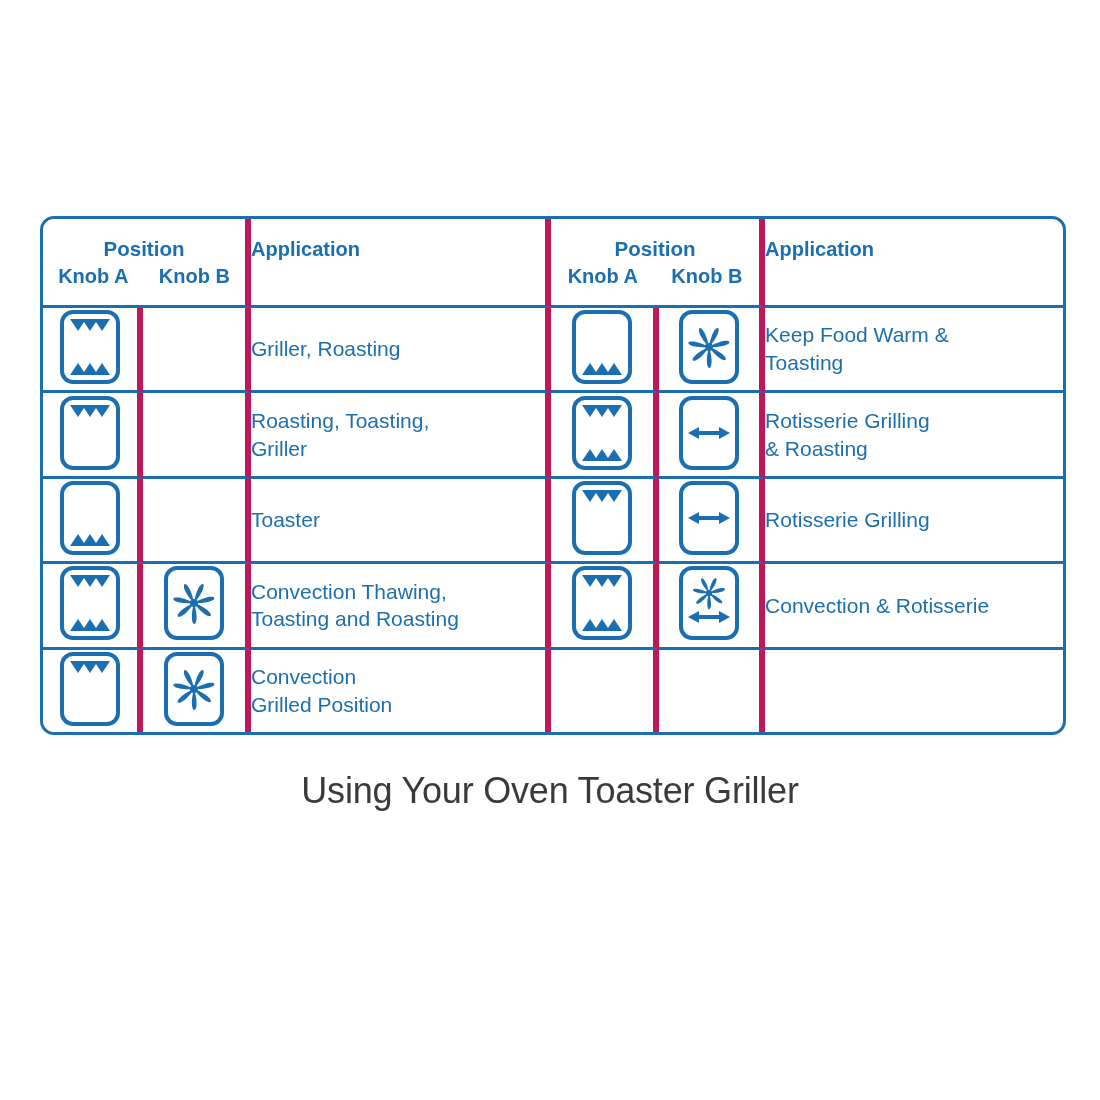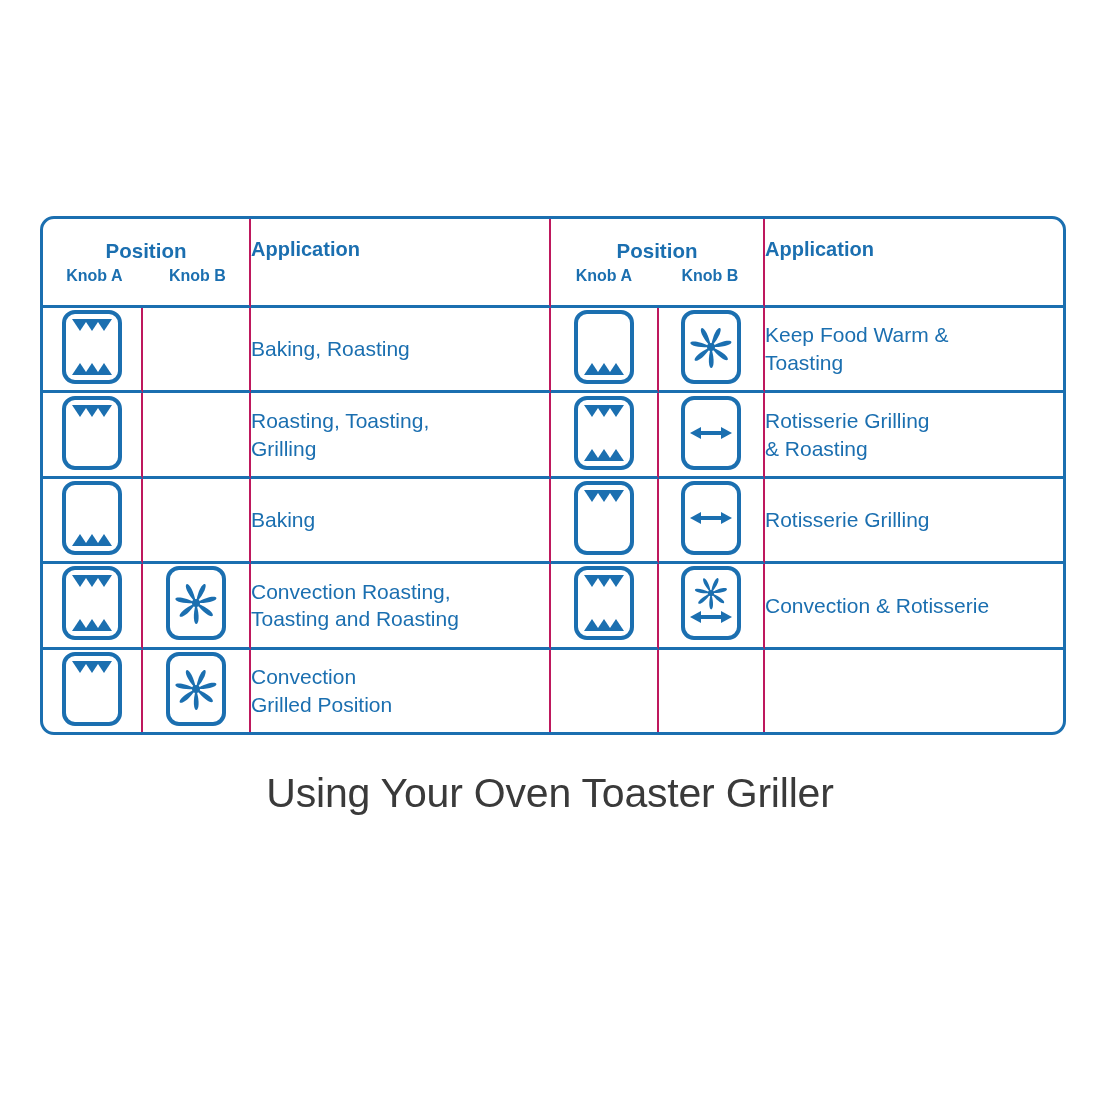--- a/index.html
+++ b/index.html
@@ -32,21 +32,21 @@
     height: 519px;
     border-collapse: separate;
     border-spacing: 0;
     table-layout: fixed;
     border: 3px solid #1B6FB0;
     border-radius: 14px;
     background: #ffffff;
     overflow: hidden;
   }
   table.modes td, table.modes th {
-    border-right: 2px solid #be185d;
+    border-right: 6px solid #be185d;
     border-bottom: 3px solid #1B6FB0;
     padding: 0;
     vertical-align: middle;
     background: transparent;
   }
   table.modes tr:last-child td { border-bottom: none; }
   table.modes td.lastcol, table.modes th.lastcol { border-right: none; }
 
   
   thead th {
@@ -61,21 +61,21 @@
     font-size: 20.5px;
     padding: 0 4px;
   }
   .hdr-pos .pos-title { display: block; font-size: 20.5px; }
   .hdr-knobs {
     display: flex;
     justify-content: space-around;
     align-items: baseline;
     margin-top: 1px;
   }
-  .hdr-knobs span { font-size: 16px; }
+  .hdr-knobs span { font-size: 20px; }
   .hdr-app {
     color: #1B6FB0;
     font-weight: bold;
     font-size: 20px;
     text-align: left;
     padding-left: 18px;
     vertical-align: middle;
   }
   thead th.hdr-app-cell { vertical-align: middle; }
   .hdr-app-inner { display: block; padding-bottom: 26px; }
@@ -101,21 +101,21 @@
   .knob-icon { display: inline-block; vertical-align: middle; }
 
   
   .caption {
     position: absolute;
     left: 0;
     top: 770px;
     width: 1100px;
     text-align: center;
     color: #3A3A3A;
-    font-size: 41px;
+    font-size: 36px;
     font-family: "Liberation Sans", sans-serif;
     letter-spacing: -0.2px;
   }
 </style>
 </head>
 <body>
 
 <div class="page">
 
   <div class="table-wrap">
@@ -161,21 +161,21 @@
                   <rect x="3" y="3" width="56" height="70" rx="11" fill="none" stroke="#1B6FB0" stroke-width="4"></rect>
                   <polygon points="11,10 27,10 19,22" fill="#1B6FB0"></polygon>
                   <polygon points="23,10 39,10 31,22" fill="#1B6FB0"></polygon>
                   <polygon points="35,10 51,10 43,22" fill="#1B6FB0"></polygon>
                   <polygon points="11,66 27,66 19,54" fill="#1B6FB0"></polygon>
                   <polygon points="23,66 39,66 31,54" fill="#1B6FB0"></polygon>
                   <polygon points="35,66 51,66 43,54" fill="#1B6FB0"></polygon>
                 </svg></span></td>
           <td class="icon-cell"></td>
           <td class="app-cell">
-            <span class="app-text">Baking,  Roasting</span>
+            <span class="app-text">Griller,  Roasting</span>
             <span class="app-text"></span>
           </td>
           <td class="icon-cell"><span class="knob-icon"><svg width="62" height="76" viewBox="0 0 62 76">
                   <rect x="3" y="3" width="56" height="70" rx="11" fill="none" stroke="#1B6FB0" stroke-width="4"></rect>
                   <polygon points="11,66 27,66 19,54" fill="#1B6FB0"></polygon>
                   <polygon points="23,66 39,66 31,54" fill="#1B6FB0"></polygon>
                   <polygon points="35,66 51,66 43,54" fill="#1B6FB0"></polygon>
                 </svg></span></td>
           <td class="icon-cell"><span class="knob-icon"><svg width="62" height="76" viewBox="0 0 62 76">
                   <rect x="3" y="3" width="56" height="70" rx="11" fill="none" stroke="#1B6FB0" stroke-width="4"></rect>
@@ -199,21 +199,21 @@
         <tr>
           <td class="icon-cell"><span class="knob-icon"><svg width="62" height="76" viewBox="0 0 62 76">
                   <rect x="3" y="3" width="56" height="70" rx="11" fill="none" stroke="#1B6FB0" stroke-width="4"></rect>
                   <polygon points="11,10 27,10 19,22" fill="#1B6FB0"></polygon>
                   <polygon points="23,10 39,10 31,22" fill="#1B6FB0"></polygon>
                   <polygon points="35,10 51,10 43,22" fill="#1B6FB0"></polygon>
                 </svg></span></td>
           <td class="icon-cell"></td>
           <td class="app-cell">
             <span class="app-text">Roasting, Toasting,</span>
-            <span class="app-text">Grilling</span>
+            <span class="app-text">Griller</span>
           </td>
           <td class="icon-cell"><span class="knob-icon"><svg width="62" height="76" viewBox="0 0 62 76">
                   <rect x="3" y="3" width="56" height="70" rx="11" fill="none" stroke="#1B6FB0" stroke-width="4"></rect>
                   <polygon points="11,10 27,10 19,22" fill="#1B6FB0"></polygon>
                   <polygon points="23,10 39,10 31,22" fill="#1B6FB0"></polygon>
                   <polygon points="35,10 51,10 43,22" fill="#1B6FB0"></polygon>
                   <polygon points="11,66 27,66 19,54" fill="#1B6FB0"></polygon>
                   <polygon points="23,66 39,66 31,54" fill="#1B6FB0"></polygon>
                   <polygon points="35,66 51,66 43,54" fill="#1B6FB0"></polygon>
                 </svg></span></td>
@@ -233,21 +233,21 @@
 
         <tr>
           <td class="icon-cell"><span class="knob-icon"><svg width="62" height="76" viewBox="0 0 62 76">
                   <rect x="3" y="3" width="56" height="70" rx="11" fill="none" stroke="#1B6FB0" stroke-width="4"></rect>
                   <polygon points="11,66 27,66 19,54" fill="#1B6FB0"></polygon>
                   <polygon points="23,66 39,66 31,54" fill="#1B6FB0"></polygon>
                   <polygon points="35,66 51,66 43,54" fill="#1B6FB0"></polygon>
                 </svg></span></td>
           <td class="icon-cell"></td>
           <td class="app-cell">
-            <span class="app-text">Baking</span>
+            <span class="app-text">Toaster</span>
             <span class="app-text"></span>
           </td>
           <td class="icon-cell"><span class="knob-icon"><svg width="62" height="76" viewBox="0 0 62 76">
                   <rect x="3" y="3" width="56" height="70" rx="11" fill="none" stroke="#1B6FB0" stroke-width="4"></rect>
                   <polygon points="11,10 27,10 19,22" fill="#1B6FB0"></polygon>
                   <polygon points="23,10 39,10 31,22" fill="#1B6FB0"></polygon>
                   <polygon points="35,10 51,10 43,22" fill="#1B6FB0"></polygon>
                 </svg></span></td>
           <td class="icon-cell"><span class="knob-icon"><svg width="62" height="76" viewBox="0 0 62 76">
                   <rect x="3" y="3" width="56" height="70" rx="11" fill="none" stroke="#1B6FB0" stroke-width="4"></rect>
@@ -280,21 +280,21 @@
                     <path d="M0,0 C2,-14 7,-20 9,-19 C11,-18 9,-10 0,0 Z" transform="rotate(51)"></path>
                     <path d="M0,0 C2,-14 7,-20 9,-19 C11,-18 9,-10 0,0 Z" transform="rotate(102)"></path>
                     <path d="M0,0 C2,-14 7,-20 9,-19 C11,-18 9,-10 0,0 Z" transform="rotate(154)"></path>
                     <path d="M0,0 C2,-14 7,-20 9,-19 C11,-18 9,-10 0,0 Z" transform="rotate(205)"></path>
                     <path d="M0,0 C2,-14 7,-20 9,-19 C11,-18 9,-10 0,0 Z" transform="rotate(256)"></path>
                     <path d="M0,0 C2,-14 7,-20 9,-19 C11,-18 9,-10 0,0 Z" transform="rotate(308)"></path>
                     <circle cx="0" cy="0" r="4"></circle>
                   </g>
                 </svg></span></td>
           <td class="app-cell">
-            <span class="app-text">Convection Roasting,</span>
+            <span class="app-text">Convection Thawing,</span>
             <span class="app-text">Toasting and Roasting</span>
           </td>
           <td class="icon-cell"><span class="knob-icon"><svg width="62" height="76" viewBox="0 0 62 76">
                   <rect x="3" y="3" width="56" height="70" rx="11" fill="none" stroke="#1B6FB0" stroke-width="4"></rect>
                   <polygon points="11,10 27,10 19,22" fill="#1B6FB0"></polygon>
                   <polygon points="23,10 39,10 31,22" fill="#1B6FB0"></polygon>
                   <polygon points="35,10 51,10 43,22" fill="#1B6FB0"></polygon>
                   <polygon points="11,66 27,66 19,54" fill="#1B6FB0"></polygon>
                   <polygon points="23,66 39,66 31,54" fill="#1B6FB0"></polygon>
                   <polygon points="35,66 51,66 43,54" fill="#1B6FB0"></polygon>

